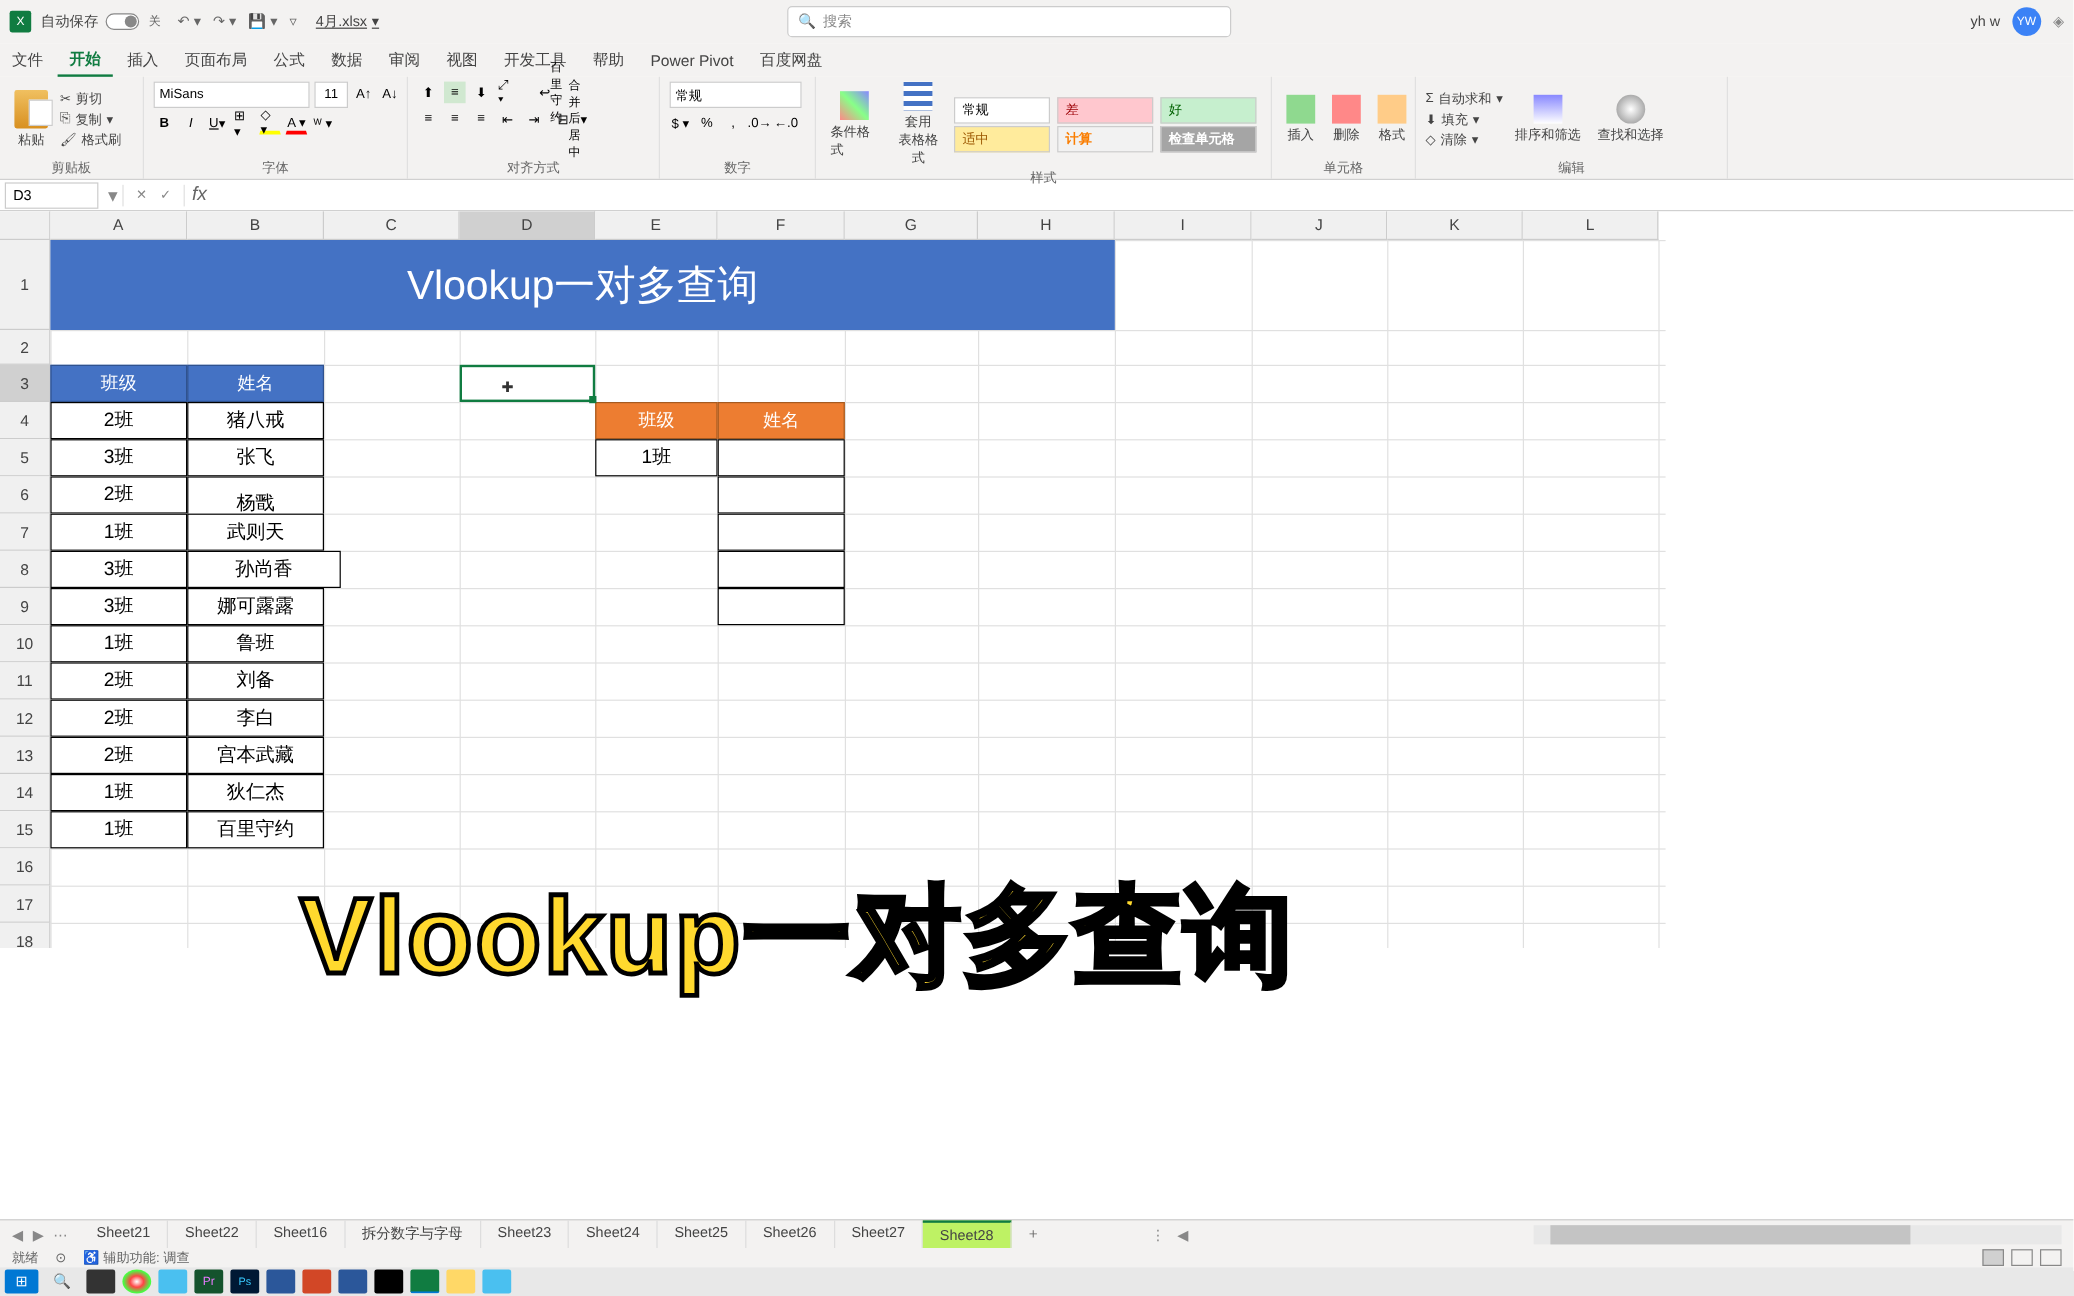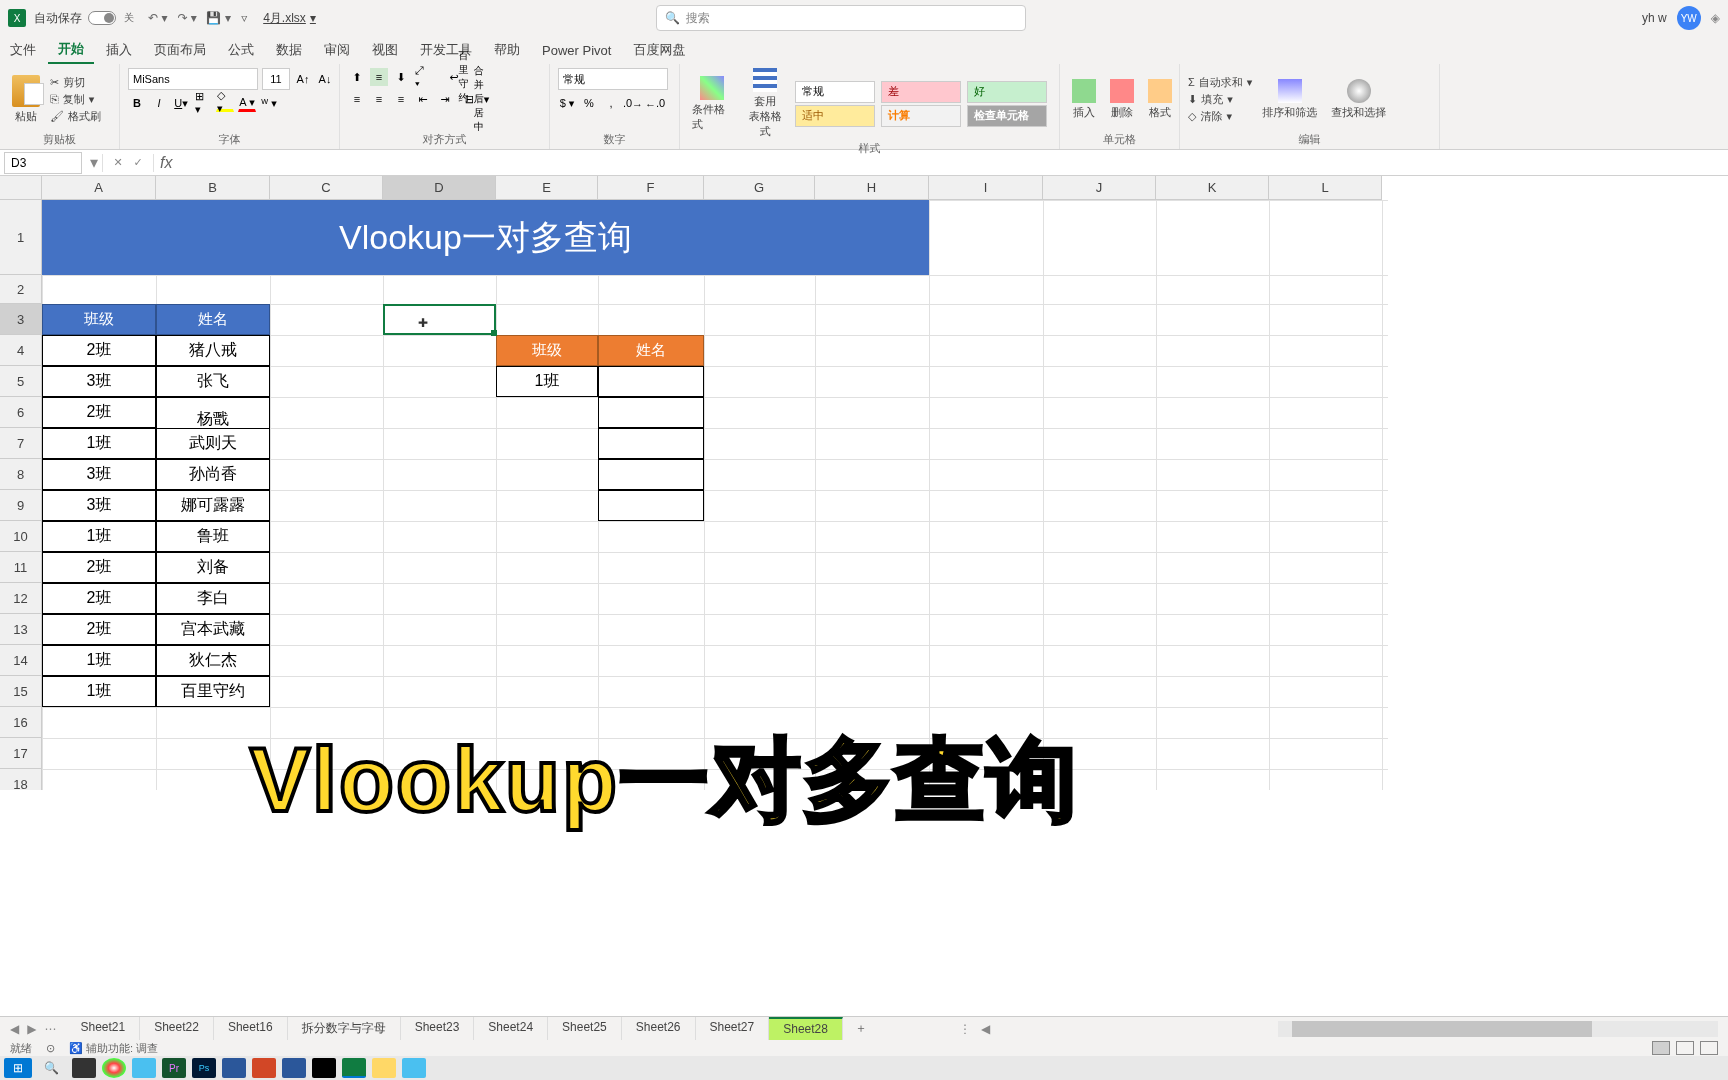--- a/index.html
+++ b/index.html
@@ -368,21 +368,21 @@
       <div class="cell tbl-hdr" style="left: 114px; top: 104px; width: 114px; height: 31px;">姓名</div>
       <div class="cell tbl-cell" style="left: 0px; top: 135px; width: 114px; height: 31px;">2班</div>
       <div class="cell tbl-cell" style="left: 114px; top: 135px; width: 114px; height: 31px;">猪八戒</div>
       <div class="cell tbl-cell" style="left: 0px; top: 166px; width: 114px; height: 31px;">3班</div>
       <div class="cell tbl-cell" style="left: 114px; top: 166px; width: 114px; height: 31px;">张飞</div>
       <div class="cell tbl-cell" style="left: 0px; top: 197px; width: 114px; height: 31px;">2班</div>
       <div class="cell tbl-cell" style="left: 114px; top: 197px; width: 114px; height: 44px;">杨戬</div>
       <div class="cell tbl-cell" style="left: 0px; top: 228px; width: 114px; height: 31px;">1班</div>
       <div class="cell tbl-cell" style="left: 114px; top: 228px; width: 114px; height: 31px;">武则天</div>
       <div class="cell tbl-cell" style="left: 0px; top: 259px; width: 114px; height: 31px;">3班</div>
-      <div class="cell tbl-cell" style="left: 114px; top: 259px; width: 114px; height: 31px;">孙尚香</div>
+      <div class="cell tbl-cell" style="left: 114px; top: 259px; width: 128px; height: 31px;">孙尚香</div>
       <div class="cell tbl-cell" style="left: 0px; top: 290px; width: 114px; height: 31px;">3班</div>
       <div class="cell tbl-cell" style="left: 114px; top: 290px; width: 114px; height: 31px;">娜可露露</div>
       <div class="cell tbl-cell" style="left: 0px; top: 321px; width: 114px; height: 31px;">1班</div>
       <div class="cell tbl-cell" style="left: 114px; top: 321px; width: 114px; height: 31px;">鲁班</div>
       <div class="cell tbl-cell" style="left: 0px; top: 352px; width: 114px; height: 31px;">2班</div>
       <div class="cell tbl-cell" style="left: 114px; top: 352px; width: 114px; height: 31px;">刘备</div>
       <div class="cell tbl-cell" style="left: 0px; top: 383px; width: 114px; height: 31px;">2班</div>
       <div class="cell tbl-cell" style="left: 114px; top: 383px; width: 114px; height: 31px;">李白</div>
       <div class="cell tbl-cell" style="left: 0px; top: 414px; width: 114px; height: 31px;">2班</div>
       <div class="cell tbl-cell" style="left: 114px; top: 414px; width: 114px; height: 31px;">宫本武藏</div>

